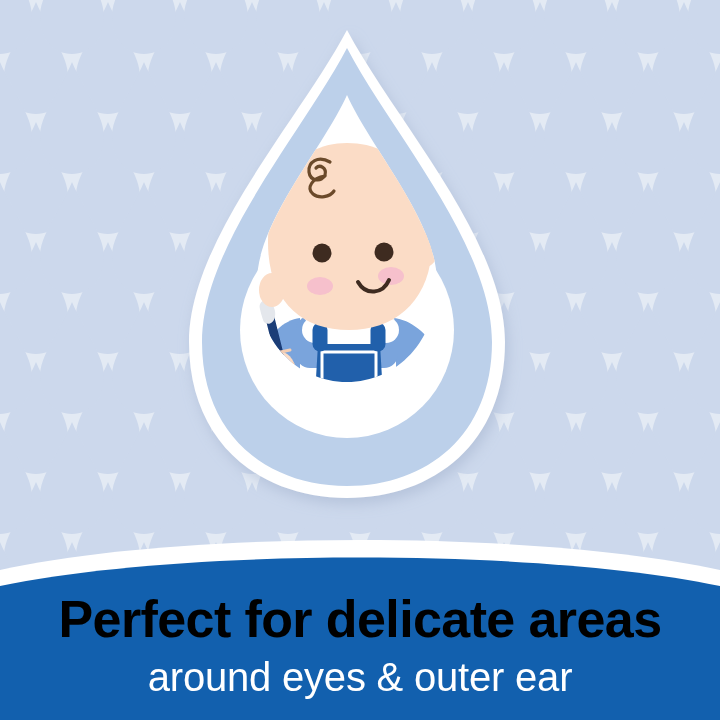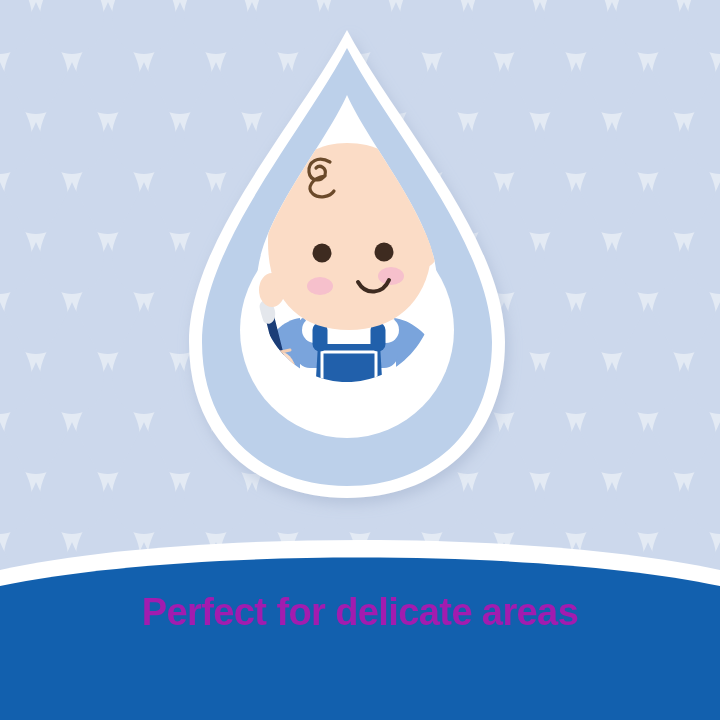--- a/index.html
+++ b/index.html
@@ -32,22 +32,22 @@
     height: 160px;
     display: flex;
     flex-direction: column;
     align-items: center;
     justify-content: flex-start;
     padding-top: 32px;
     box-sizing: border-box;
     pointer-events: none;
   }
   .headline {
-    color: #a21caf;
-    font-size: 38px;
+    color: #000000;
+    font-size: 52px;
     font-weight: bold;
     letter-spacing: -0.6px;
     line-height: 1.06;
     white-space: nowrap;
   }
   .subline {
     color: #ffffff;
     font-size: 40px;
     font-weight: normal;
     letter-spacing: -0.2px;
@@ -219,15 +219,16 @@
     <g>
 
       <path d="M0 570 C 180 530, 540 530, 720 570 L720 720 L0 720 Z" fill="#ffffff"></path>
 
       <path d="M0 586 C 180 548, 540 548, 720 586 L720 720 L0 720 Z" fill="#1260ae"></path>
     </g>
   </svg>
 
   <div class="banner-text-layer">
     <div class="headline">Perfect for delicate areas</div>
+    <div class="subline">around eyes &amp; outer ear</div>
   </div>
 
 </div>
 
 </body></html>

